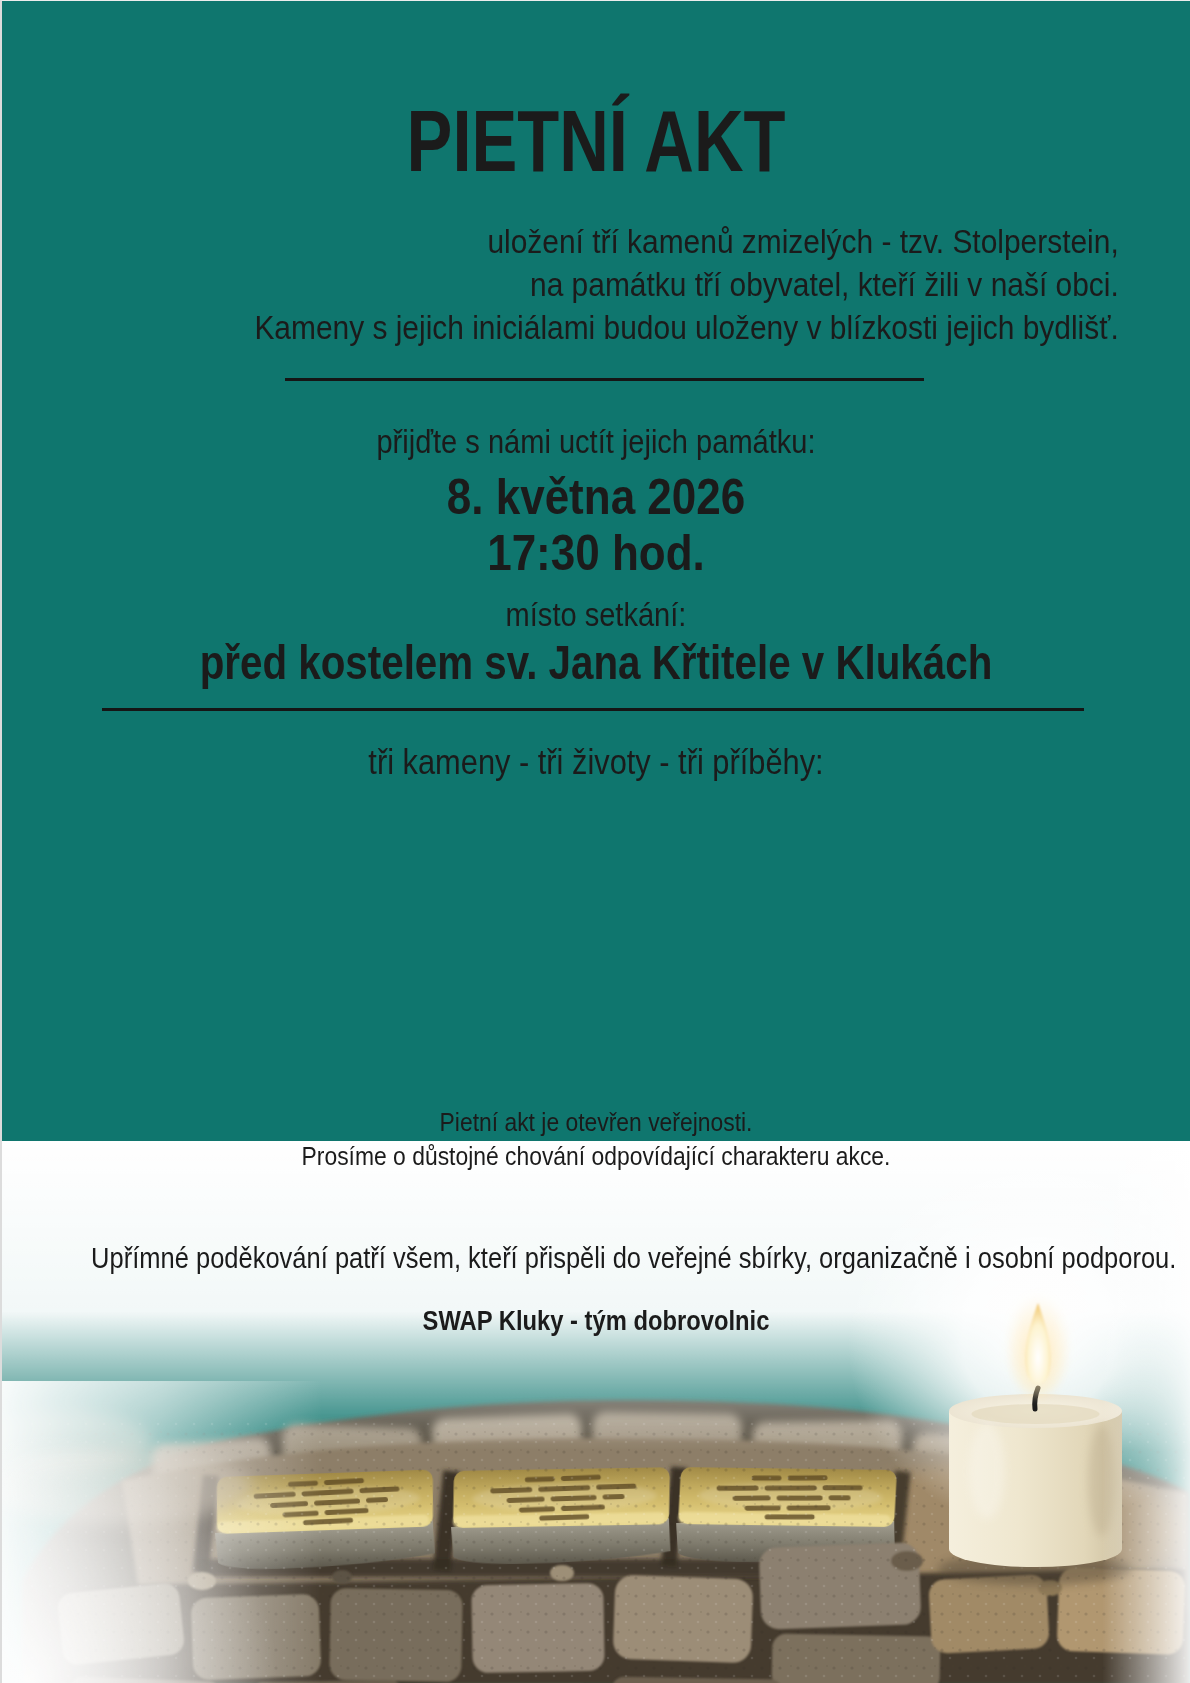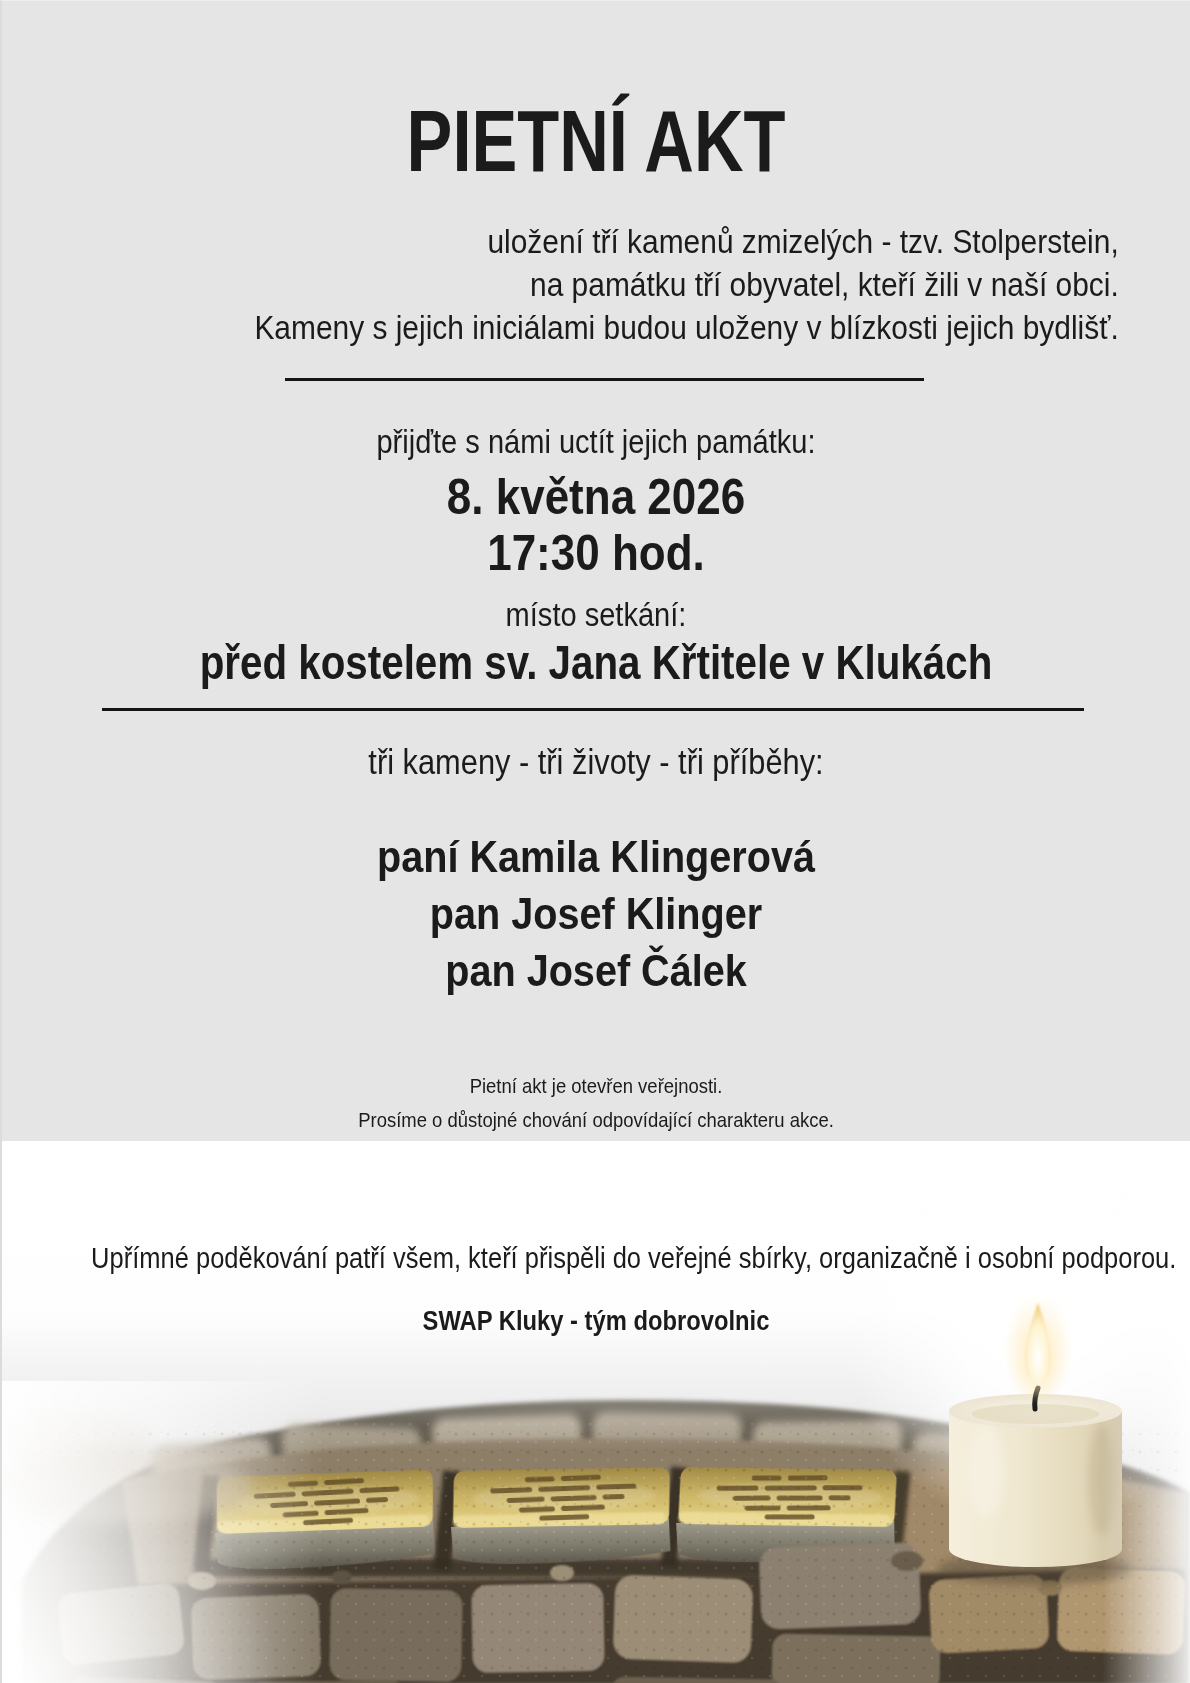--- a/index.html
+++ b/index.html
@@ -1,38 +1,38 @@
 <!DOCTYPE html>
 <html><head>
 <meta charset="utf-8">
 <style>
   html,body{margin:0;padding:0;background:#ffffff;}
   .page{
-    position:relative; width:1190px; height:1683px; background:#e5e5e5;
+    position:relative; width:1190px; height:1683px; background:#0f766e;
     overflow:hidden; color:#1b1b1b;
     font-family:"Liberation Sans", sans-serif;
     border-left:2px solid #dcdcdc; border-top:1px solid #ededed;
     box-sizing:border-box;
   }
   .abs{position:absolute; left:0; right:0; text-align:center; z-index:2; white-space:nowrap;}
   .cx88{transform:scaleX(.88);} .cx85{transform:scaleX(.85);} .cx84{transform:scaleX(.84);}
   .cx90{transform:scaleX(.90);} .cx78{transform:scaleX(.78);}
   .title{top:96px; font-size:88px; font-weight:700; line-height:1; letter-spacing:0;}
   .intro{top:219px; font-size:34px; line-height:43px;text-align:right;}
   .divider{position:absolute; height:3px; background:#151515; z-index:2;}
   .divider-1{top:377px; left:283px; width:639px;}
   .divider-2{top:707px; left:100px; width:982px;}
   .invite{top:422px; font-size:33px;}
   .date{top:471px; font-size:50px; font-weight:700; line-height:50px;}
   .time{top:527px; font-size:50px; font-weight:700; line-height:50px;}
   .meetlabel{top:595px; font-size:33px;}
   .meetplace{top:637px; font-size:48px; font-weight:700; line-height:50px;}
   .motto{top:741px; font-size:35px;}
   .names{top:827px; font-size:44px; font-weight:700; line-height:57px;}
-  .notes{top:1068px; font-size:21px; line-height:34px;}
+  .notes{top:1104px; font-size:26px; line-height:34px;}
   .thanks{top:1240px; font-size:30px;}
   .signature{top:1305px; font-size:27px; font-weight:700;}
   .photo{position:absolute; left:0; top:1140px; width:1190px; height:543px; z-index:1;}
 </style>
 </head>
 <body>
 
 <div class="page">
 
   <div class="abs title cx78">PIETNÍ AKT</div>
@@ -48,25 +48,20 @@
   <div class="abs invite cx88">přijďte s námi uctít jejich památku:</div>
   <div class="abs date cx88">8. května 2026</div>
   <div class="abs time cx88">17:30 hod.</div>
   <div class="abs meetlabel cx88">místo setkání:</div>
   <div class="abs meetplace cx84">před kostelem sv. Jana Křtitele v Klukách</div>
 
   <div class="divider divider-2"></div>
 
   <div class="abs motto cx88">tři kameny - tři životy - tři příběhy:</div>
 
-  <div class="abs names">
-    <div class="cx90">paní Kamila Klingerová</div>
-    <div class="cx90">pan Josef Klinger</div>
-    <div class="cx90">pan Josef Čálek</div>
-  </div>
 
   <div class="abs notes">
     <div class="cx88">Pietní akt je otevřen veřejnosti.</div>
     <div class="cx88">Prosíme o důstojné chování odpovídající charakteru akce.</div>
   </div>
 
   <div class="abs thanks cx85">Upřímné poděkování patří všem, kteří přispěli do veřejné sbírky, organizačně i osobní podporou.</div>
   <div class="abs signature cx88">SWAP Kluky - tým dobrovolnic</div>
 
   <svg class="photo" viewBox="0 0 1190 543" xmlns="http://www.w3.org/2000/svg">

